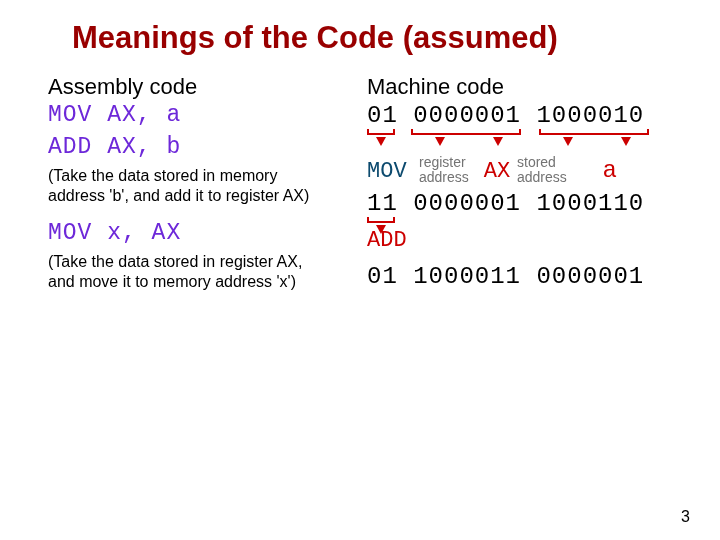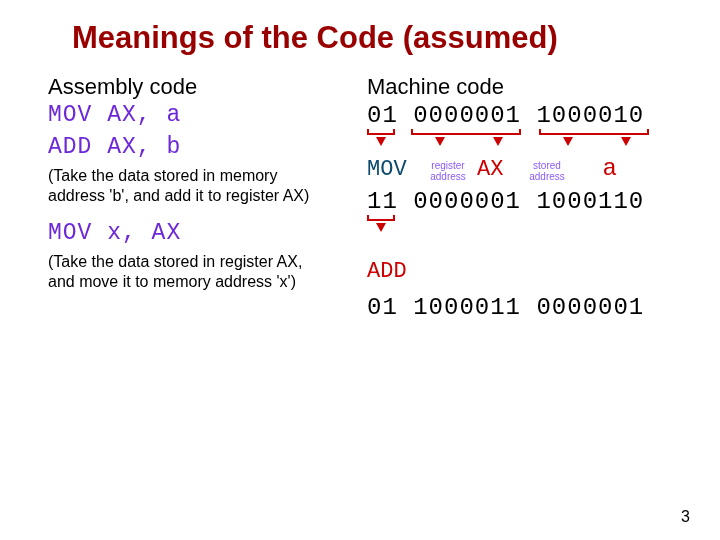--- a/index.html
+++ b/index.html
@@ -68,44 +68,43 @@
     margin-bottom: 6px;
   }
   .annot-row .red {
     color: #0c4a6e;
     font-family: "Courier New", monospace;
     font-size: 22px;
     font-weight: normal;
     display: inline-block;
   }
   .annot-row .small {
-    color: #8b5cf6;
-    font-size: 10px;
+    color: #737373;
+    font-size: 14px;
     line-height: 1.05;
-    text-align: center;
     display: inline-block;
     font-family: Arial, sans-serif;
   }
   .annot-row .ax {
     color: #cc0000;
     font-family: "Courier New", monospace;
     font-size: 22px;
     display: inline-block;
   }
   .annot-row .a-lbl {
     color: #cc0000;
     font-family: "Courier New", monospace;
     font-size: 24px;
     display: inline-block;
   }
   .add-label {
     color: #cc0000;
     font-family: "Courier New", monospace;
     font-size: 22px;
-    margin-top: 44px;
+    margin-top: 11px;
   }
   .page-num {
     position: absolute;
     bottom: 14px;
     right: 30px;
     font-size: 16px;
     color: #000;
   }
 
   
@@ -163,21 +162,21 @@
         <span class="arrow-down" style="left:196px;top:8px"></span>
         <span class="arrow-down" style="left:254px;top:8px"></span>
       </div>
     </div>
 
     <div class="annot-row">
       <span class="red" style="width:52px">MOV</span>
       <span class="small" style="width:58px">
         <span>register</span><br><span>address</span>
       </span>
-      <span class="ax" style="width:40px;">AX</span>
+      <span class="ax" style="width:40px;text-align:center">AX</span>
       <span class="small" style="width:60px">
         <span>stored</span><br><span>address</span>
       </span>
       <span class="a-lbl" style="width:40px;text-align:right;padding-left:12px">a</span>
     </div>
 
     <div class="mc-block">
       <div class="mc-bits">11 0000001 1000110</div>
       <div class="seg-underlines">
         <span class="u" style="left:0px;width:28px"></span>

